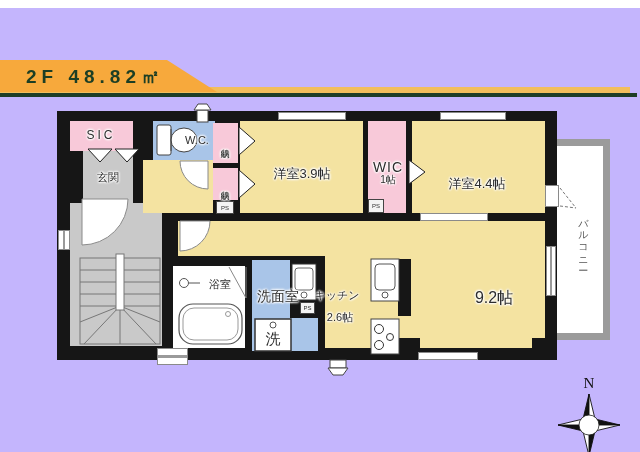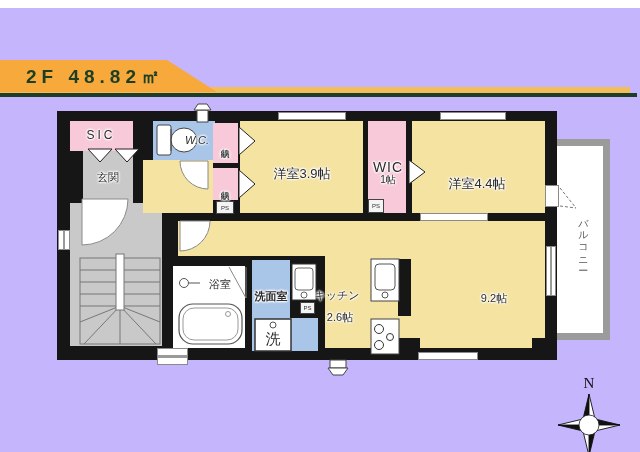--- a/index.html
+++ b/index.html
@@ -185,29 +185,29 @@
         <path d="M37 86 L31 61 L37 55 Z" fill="#fff"></path>
         <path d="M6 55 L31 61 L37 55 Z" fill="#111"></path>
         <path d="M6 55 L31 49 L37 55 Z" fill="#fff"></path>
       </g>
       <circle cx="37" cy="55" r="10" fill="#fff" stroke="#222" stroke-width="0.8"></circle>
     </g>
   </svg>
 
   <div class="lbl" style="left:101px;top:128px;font-size:12px;letter-spacing:3px;">SIC</div>
   <div class="lbl" style="left:108px;top:169px;">玄関</div>
-  <div class="lbl" style="left:197px;top:132px;font-style:italic;">W.C.</div>
+  <div class="lbl" style="left:197px;top:132px;">W.C.</div>
   <div class="lbl vert" style="left:225px;top:134px;font-size:9px;letter-spacing:0;">収納</div>
   <div class="lbl vert" style="left:225px;top:176px;font-size:9px;letter-spacing:0;">収納</div>
   <div class="lbl" style="left:302px;top:166px;font-size:13px;">洋室3.9帖</div>
   <div class="lbl" style="left:388px;top:159px;font-size:14px;letter-spacing:1px;">WIC</div>
   <div class="lbl" style="left:388px;top:172px;font-size:10px;">1帖</div>
   <div class="lbl" style="left:477px;top:176px;font-size:13px;">洋室4.4帖</div>
   <div class="lbl vert" style="left:583px;top:231px;font-size:10px;color:#555;">バルコニー</div>
   <div class="lbl" style="left:220px;top:276px;">浴室</div>
-  <div class="lbl" style="left:271px;top:288px;font-size:11px;font-weight:bold;">洗面室</div>
+  <div class="lbl" style="left:278px;top:288px;font-size:14px;">洗面室</div>
   <div class="lbl" style="left:273px;top:331px;font-size:15px;text-shadow:none;">洗</div>
   <div class="lbl" style="left:337px;top:287px;">キッチン</div>
   <div class="lbl" style="left:340px;top:309px;">2.6帖</div>
-  <div class="lbl" style="left:494px;top:290px;font-size:11px;">9.2帖</div>
+  <div class="lbl" style="left:494px;top:290px;font-size:16px;">9.2帖</div>
   <div class="lbl" style="left:589px;top:376px;font-size:15px;font-family:'Liberation Serif','DejaVu Serif',serif;text-shadow:none;color:#111;">N</div>
 
 </div>
 
 </body></html>

